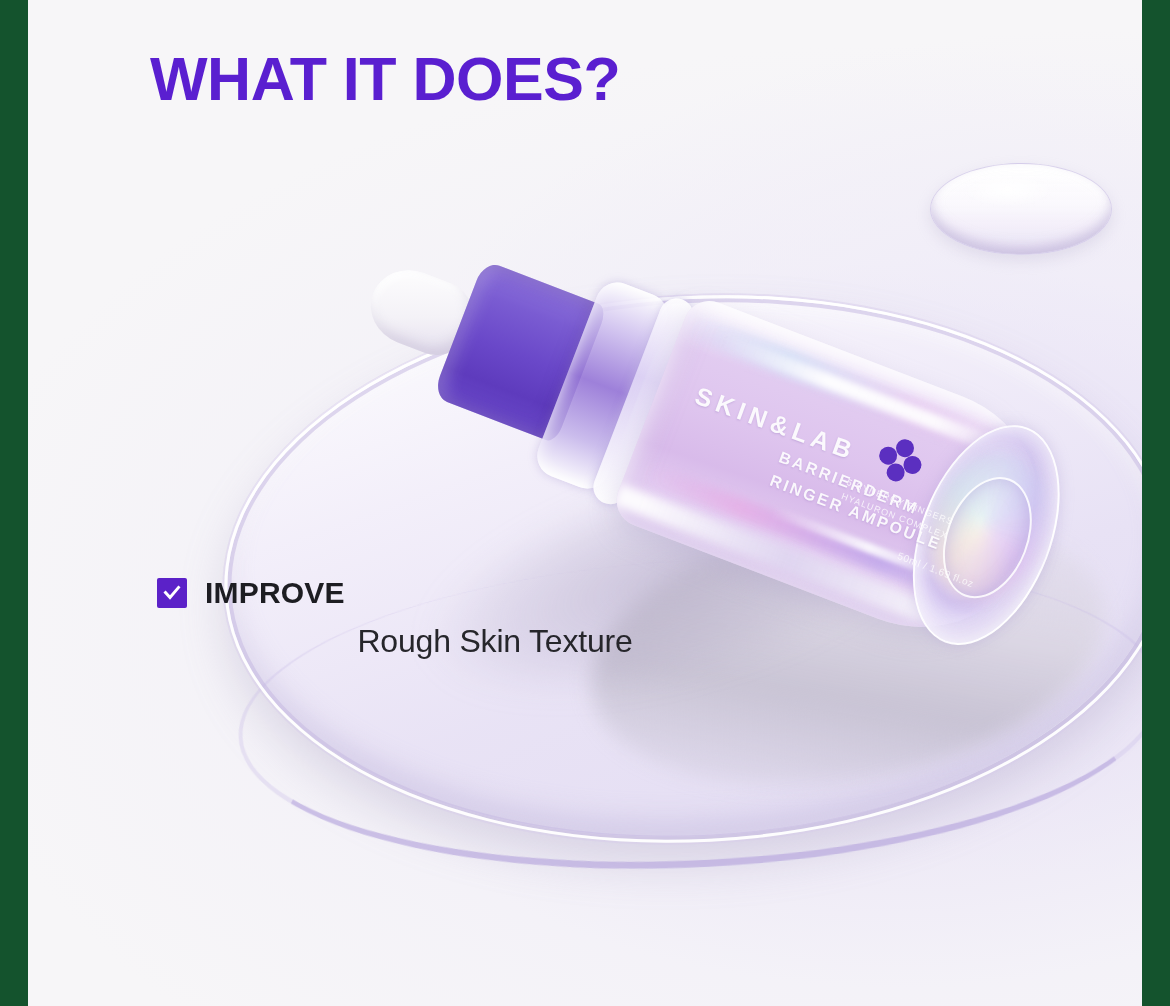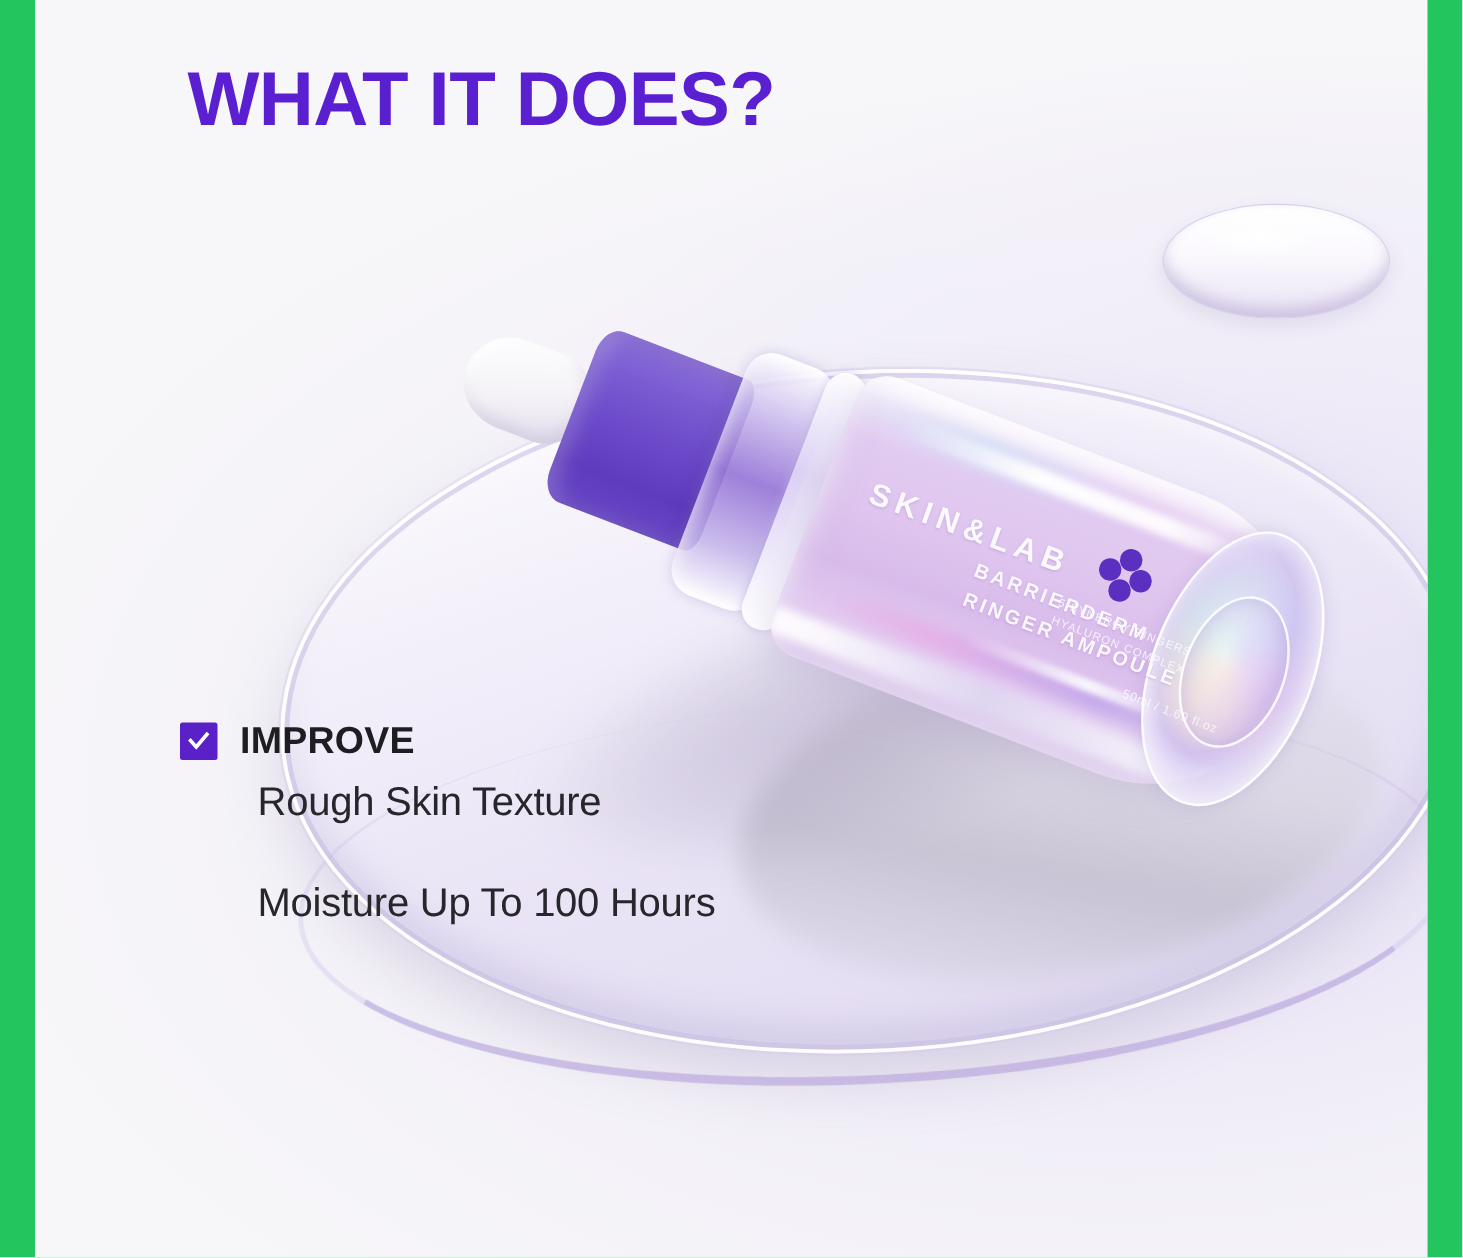--- a/index.html
+++ b/index.html
@@ -8,21 +8,21 @@
     background: #ffffff;
   }
   body {
     font-family: "Liberation Sans", sans-serif;
   }
   .page {
     position: relative;
     width: 1170px;
     height: 1006px;
     overflow: hidden;
-    background: #22c55e;
+    background: #14532d;
   }
   
   .canvas {
     position: absolute;
     left: 28px;
     top: 0;
     width: 1114px;
     height: 1006px;
     background: #f7f6f8;
     overflow: hidden;
@@ -361,20 +361,21 @@
     left: 116px;
     top: 578px;
     width: 640px;
   }
   .check-item { position: relative; margin-bottom: 44px; }
   .check-item:last-child { margin-bottom: 0; }
   .check-row {
     display: flex;
     align-items: center;
     gap: 18px;
+    margin-left: 13px;
   }
   .checkbox {
     width: 30px;
     height: 30px;
     flex: 0 0 30px;
     background: #5b21c8;
     border-radius: 2px;
     display: flex;
     align-items: center;
     justify-content: center;
@@ -387,20 +388,21 @@
     letter-spacing: 0.2px;
     line-height: 1;
   }
   .check-desc {
     margin: 15px 0 0 62px;
     font-size: 32px;
     font-weight: 400;
     color: #26262b;
     letter-spacing: -0.2px;
     line-height: 1.15;
+    text-align: center;
   }
 </style>
 </head>
 <body>
 
 <div class="page">
   <div class="canvas">
     <div class="canvas-wash"></div>
 
     <div class="title">WHAT IT DOES?</div>
@@ -463,18 +465,17 @@
           </span>
           <span class="check-title">IMPROVE</span>
         </div>
         <div class="check-desc">Rough Skin Texture</div>
       </div>
 
       <div class="check-item">
       </div>
 
       <div class="check-item">
-        <div class="check-desc">Moisture Up To 100 Hours</div>
       </div>
 
     </div>
   </div>
 </div>
 
 </body></html>

